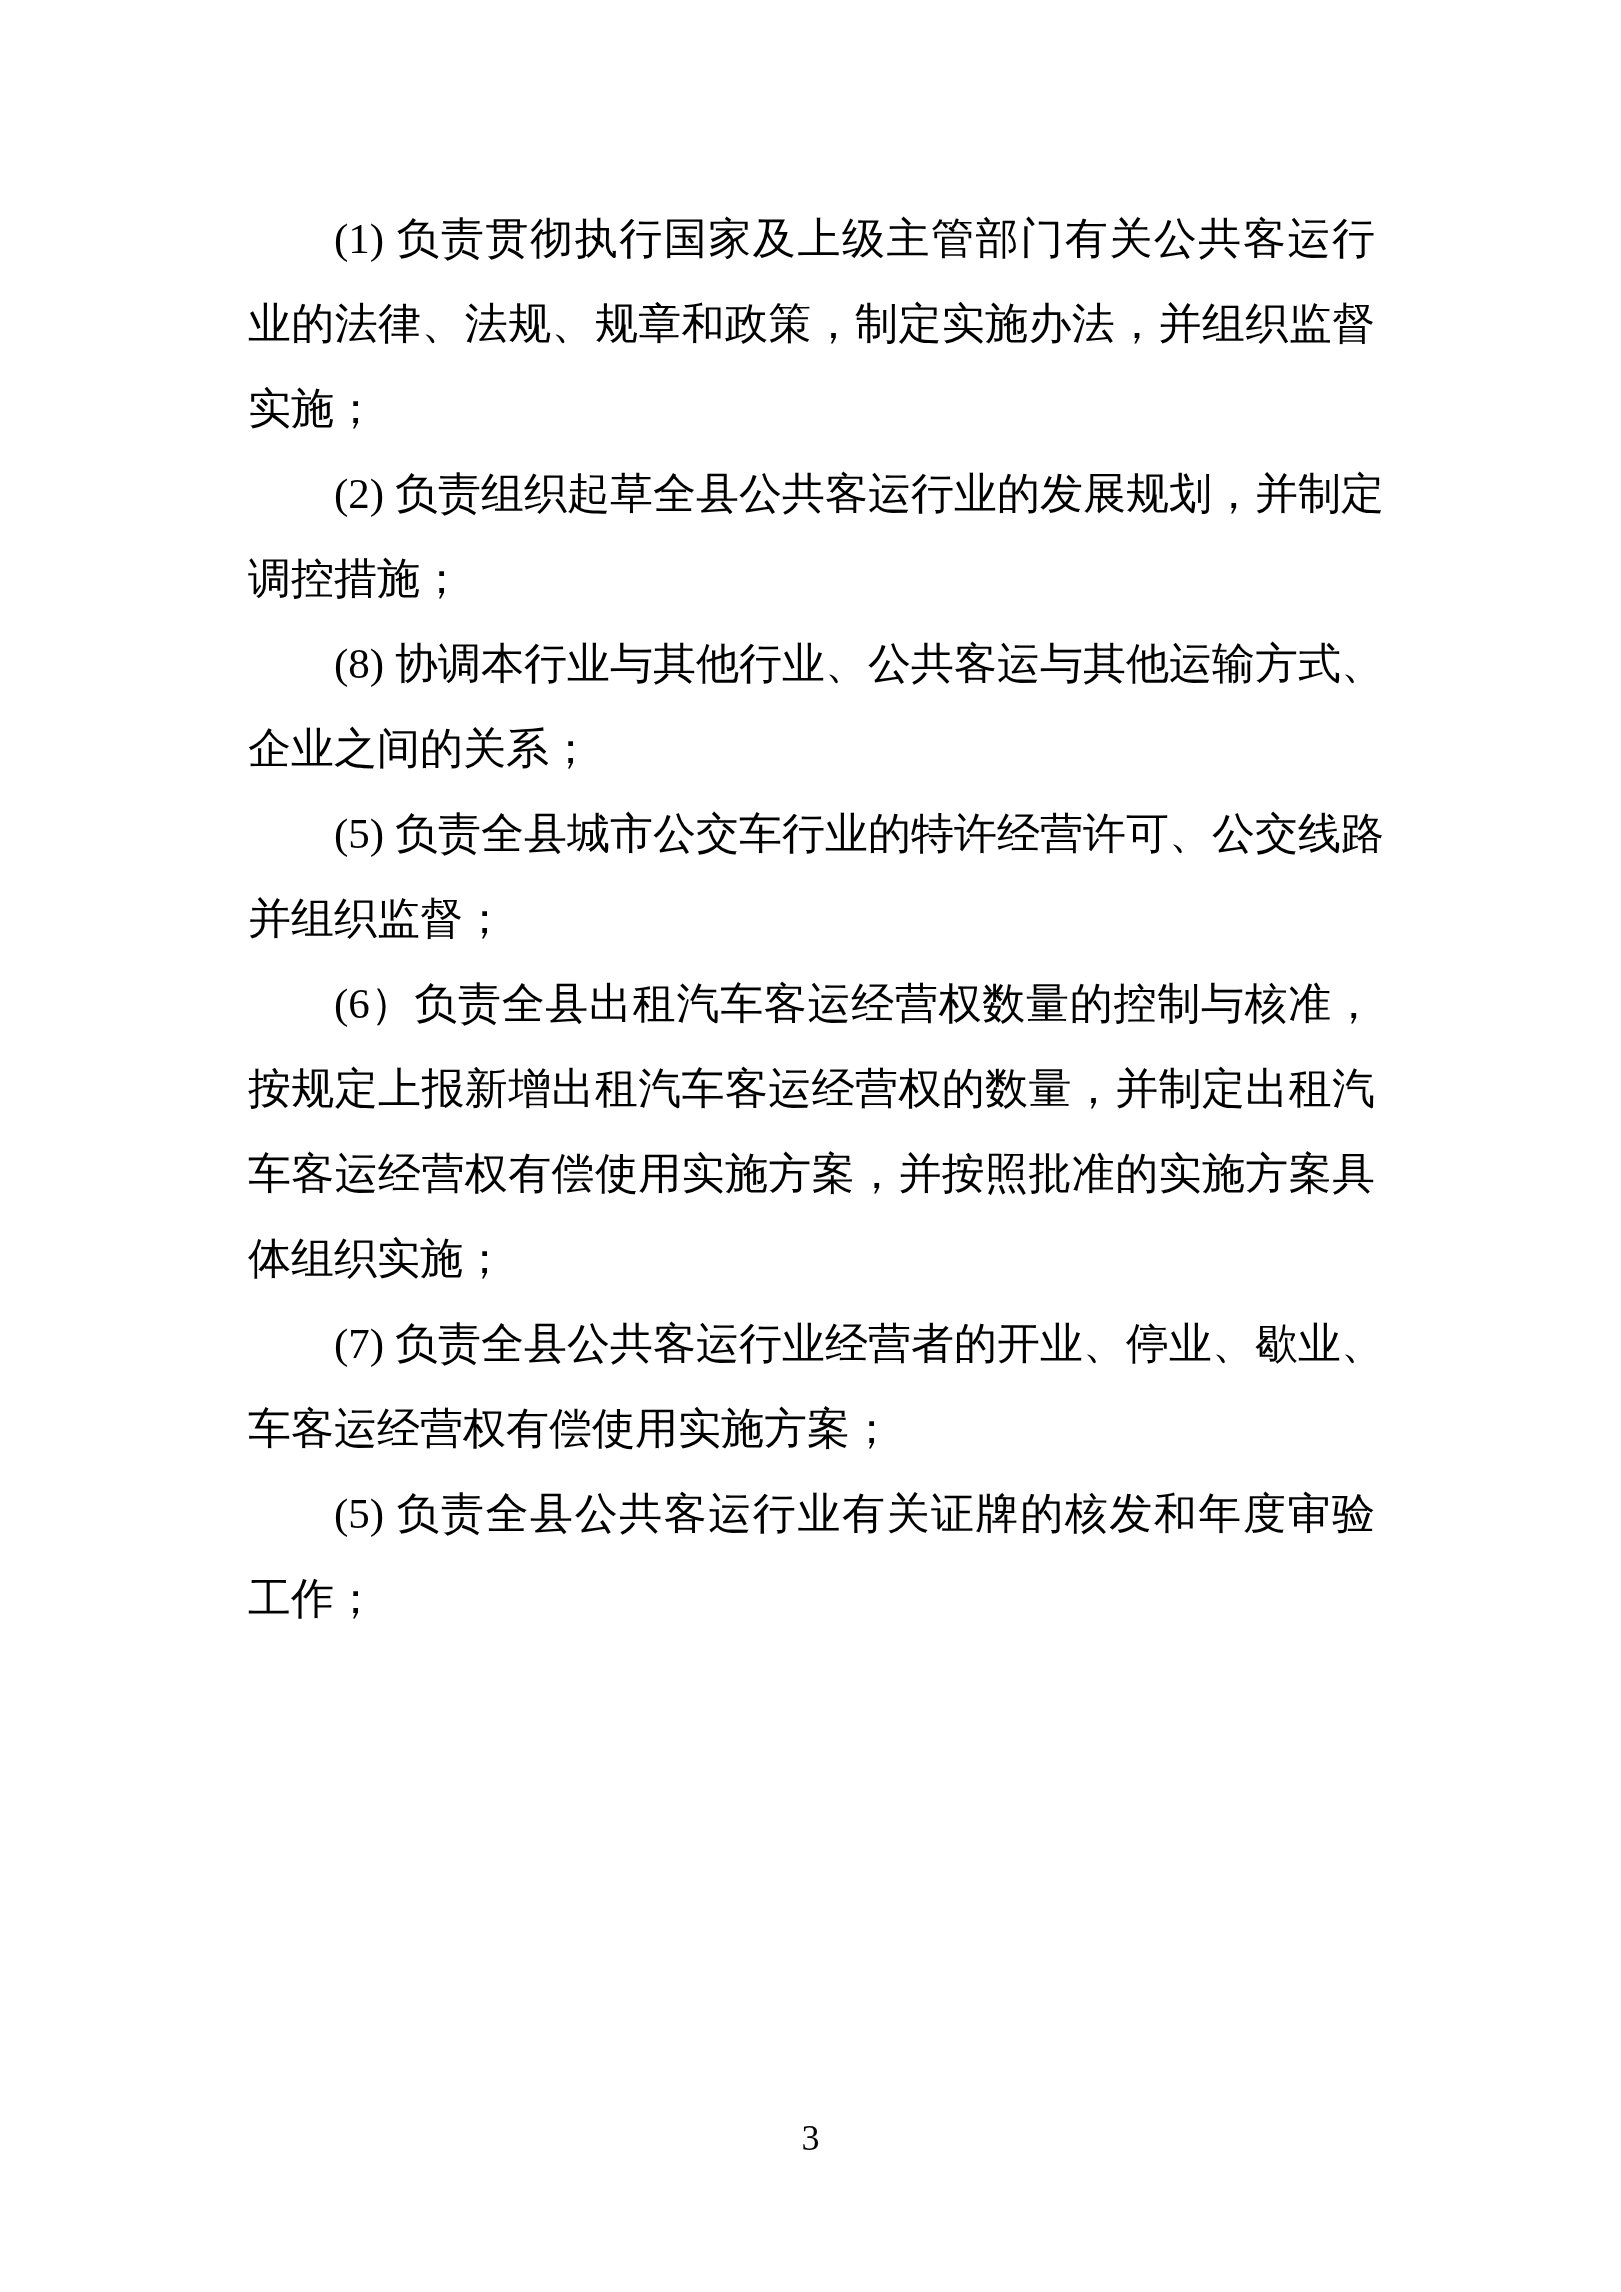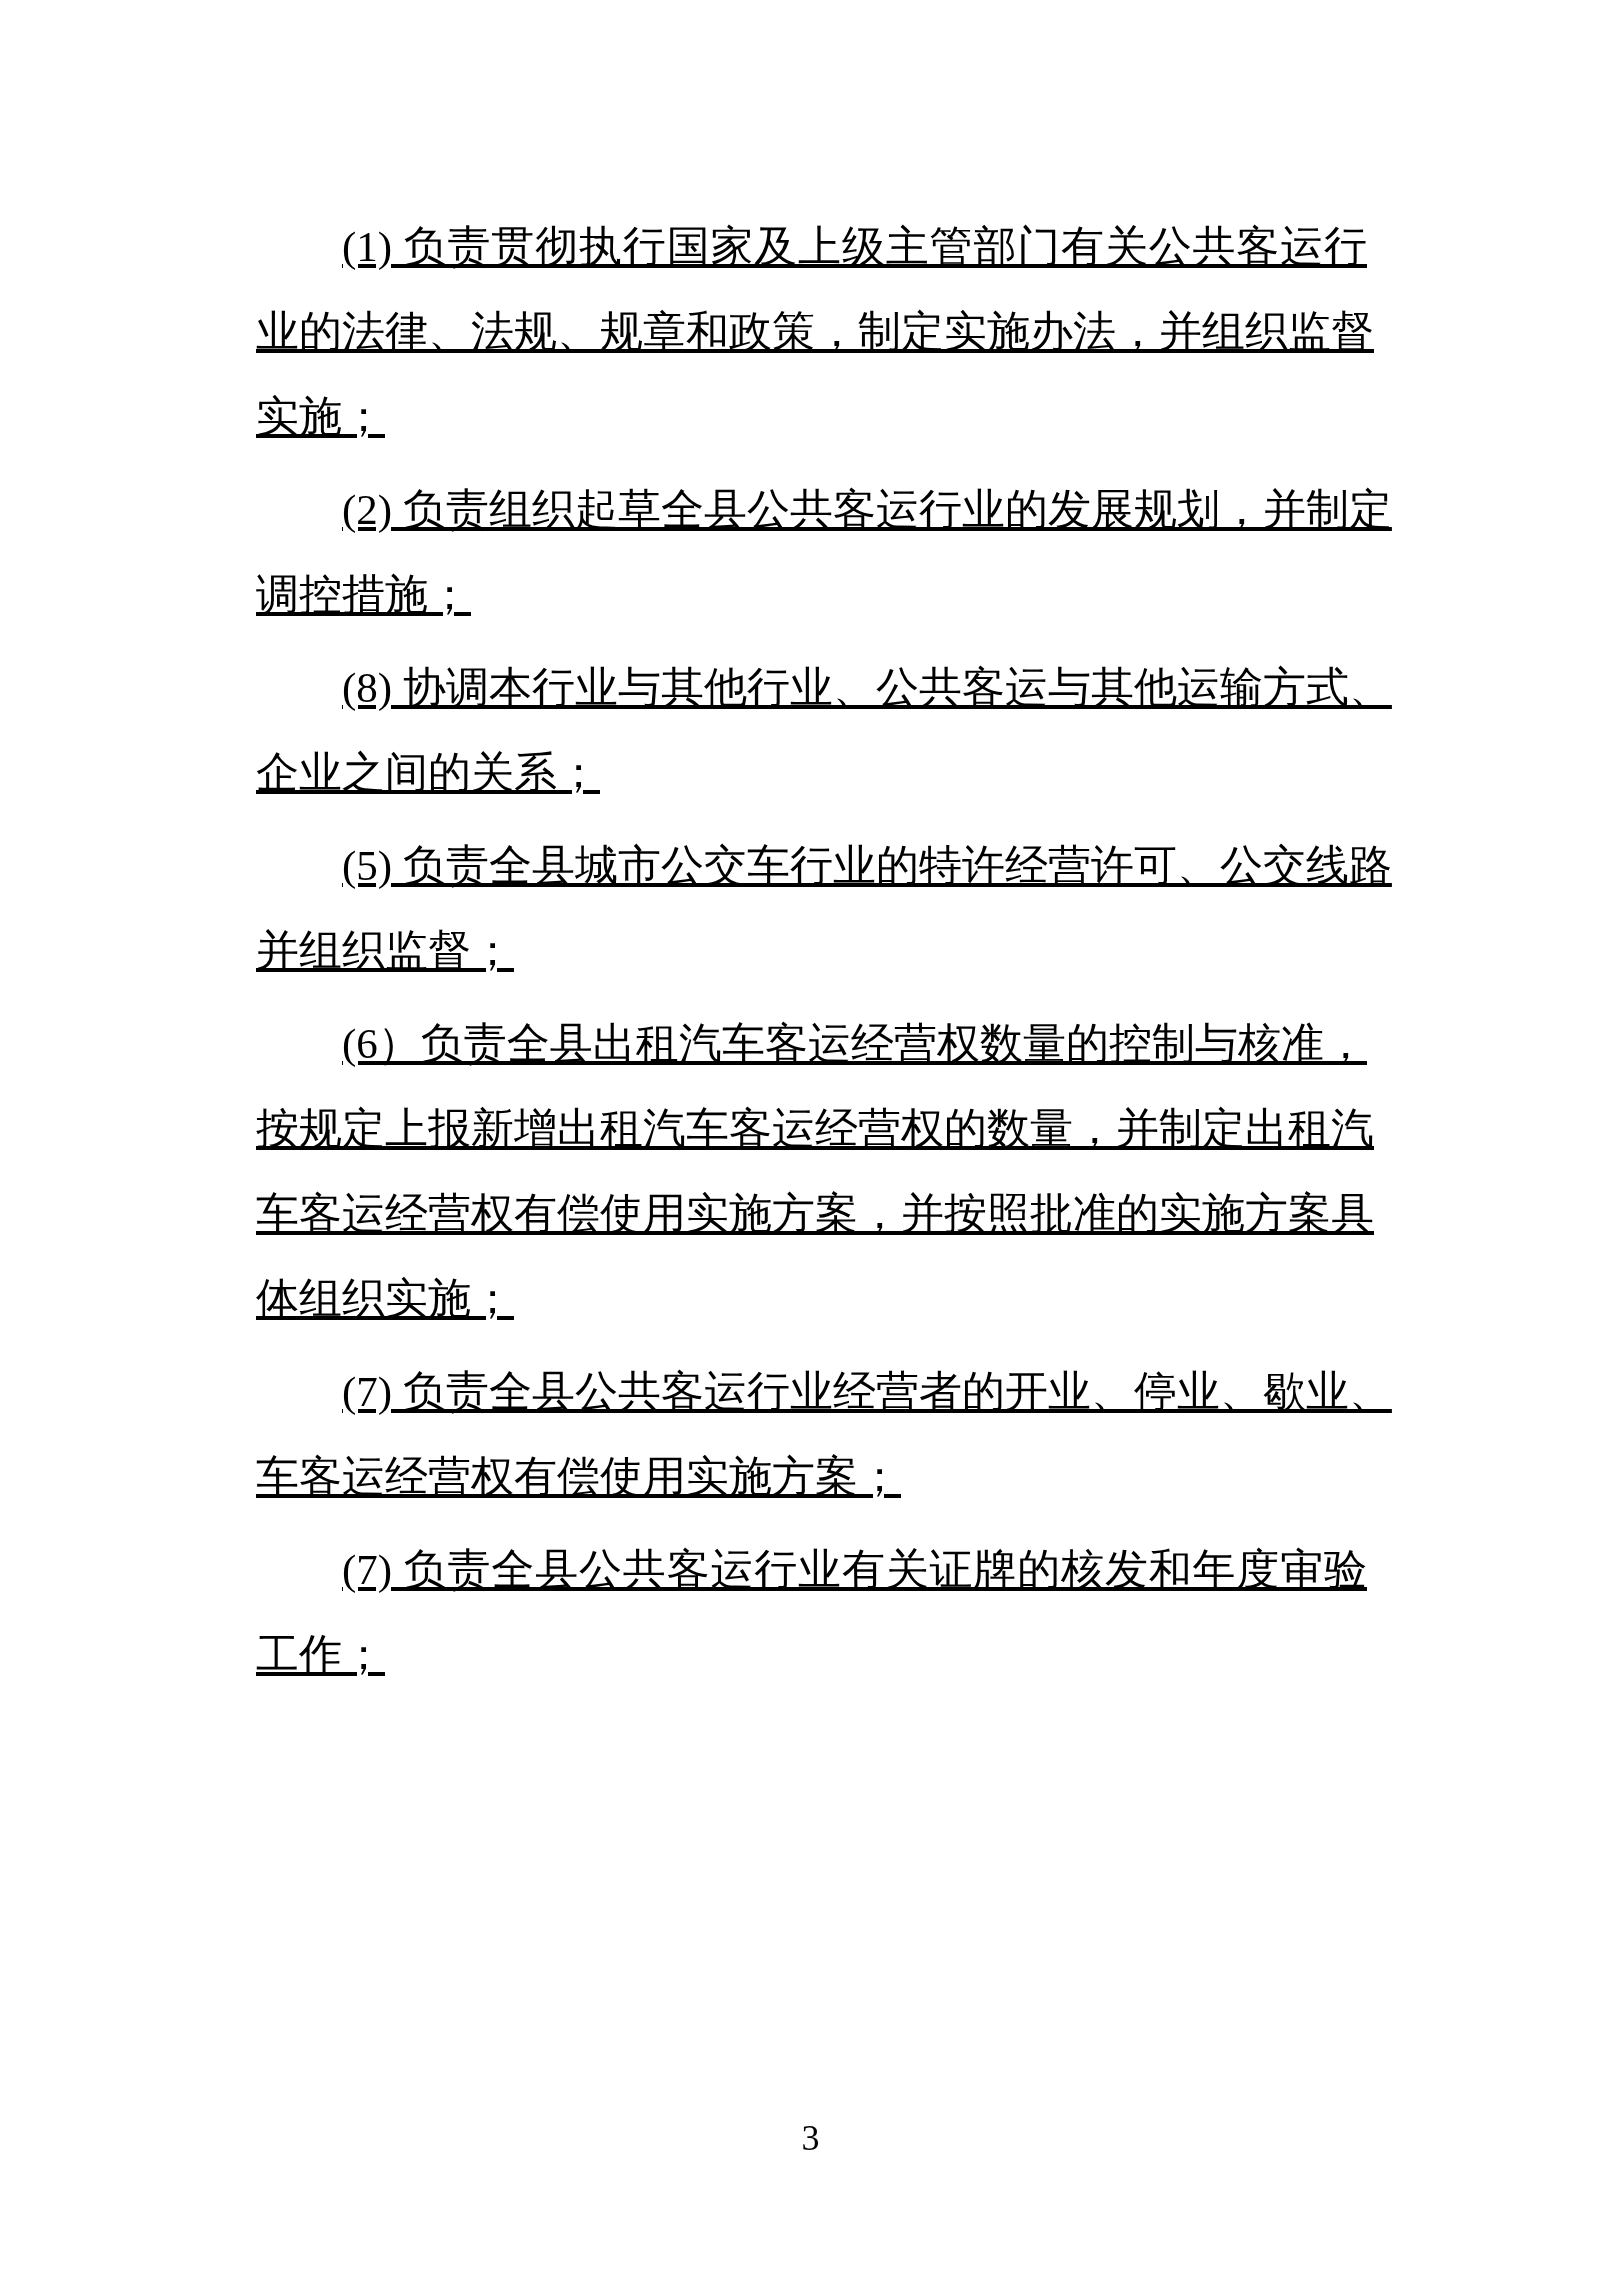--- a/index.html
+++ b/index.html
@@ -16,21 +16,21 @@
     overflow: hidden;
     font-family: "Liberation Serif", "DejaVu Serif", serif;
     color: #000000;
   }
   .text-block {
     position: absolute;
     left: 248px;
     top: 196px;
     width: 1127px;
   }
-  .para { margin: 8px; padding: 0; text-decoration: underline; }
+  .para { margin: 0; padding: 0; }
   .line {
     height: 85px;
     line-height: 85px;
     font-size: 43px;
     white-space: nowrap;
     text-align: justify;
     text-align-last: left;
     text-justify: inter-character;
     letter-spacing: 0;
   }
@@ -84,21 +84,21 @@
       <div class="line full">车客运经营权有偿使用实施方案，并按照批准的实施方案具</div>
       <div class="line">体组织实施；</div>
     </section>
 
     <section class="para">
       <div class="line full indent">(7) 负责全县公共客运行业经营者的开业、停业、歇业、</div>
       <div class="line">车客运经营权有偿使用实施方案；</div>
     </section>
 
     <section class="para">
-      <div class="line full indent">(7) 负责全县公共客运行业有关证牌的核发和年度审验</div>
+      <div class="line full indent">(5) 负责全县公共客运行业有关证牌的核发和年度审验</div>
       <div class="line">工作；</div>
     </section>
 
 
   </div>
 
   <div class="page-number">3</div>
 </div>
 
 

